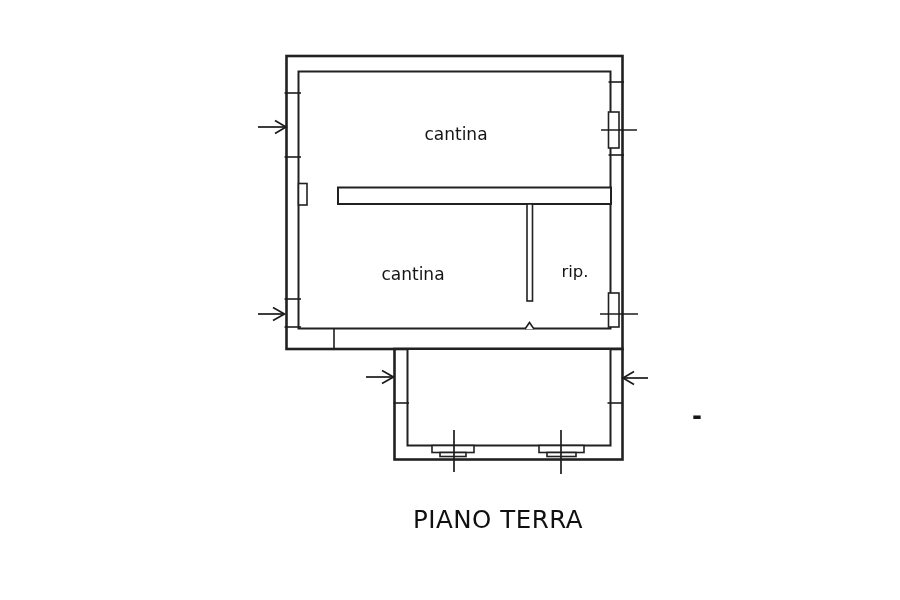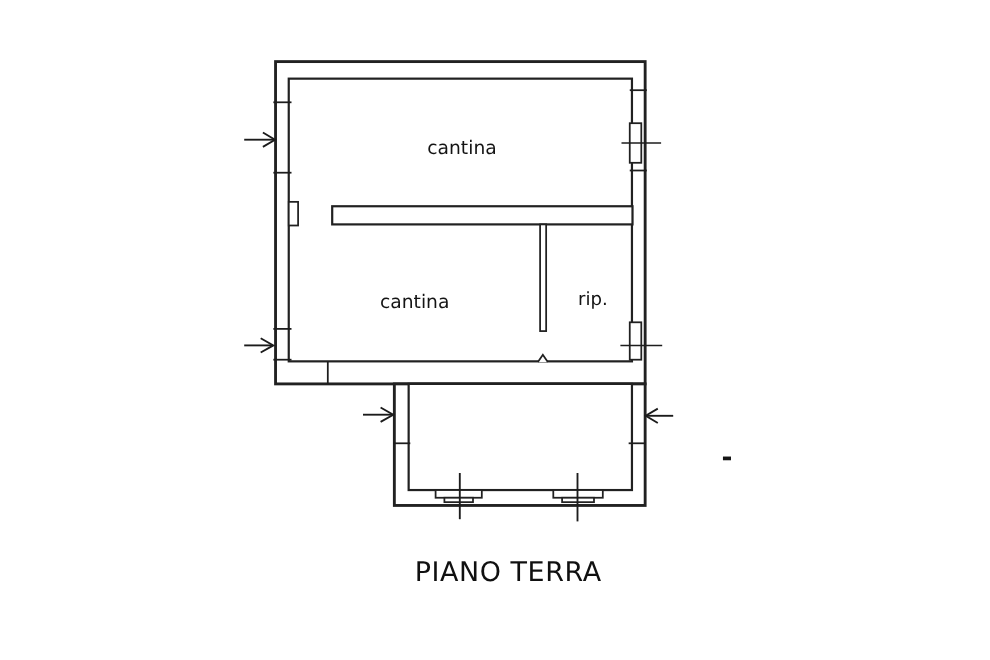--- a/index.html
+++ b/index.html
@@ -7,20 +7,21 @@
     padding: 0;
     background: #ffffff;
   }
   .stage {
     position: relative;
     width: 840px;
     height: 600px;
     background: #ffffff;
     overflow: hidden;
     font-family: "DejaVu Sans", "Liberation Sans", sans-serif;
+    margin-left: 36px;
   }
   svg { position: absolute; inset: 0; display: block; }
 
   .wall   { fill: #ffffff; stroke: #212121; }
   .outer  { stroke-width: 2.6; }
   .inner  { stroke-width: 2; }
   .thin   { stroke-width: 1.6; }
   .tick   { stroke: #1d1d1d; stroke-width: 1.6; }
   .axis   { stroke: #1d1d1d; stroke-width: 1.4; }
   .arrow  { stroke: #1b1b1b; stroke-width: 1.7; fill: none; }

